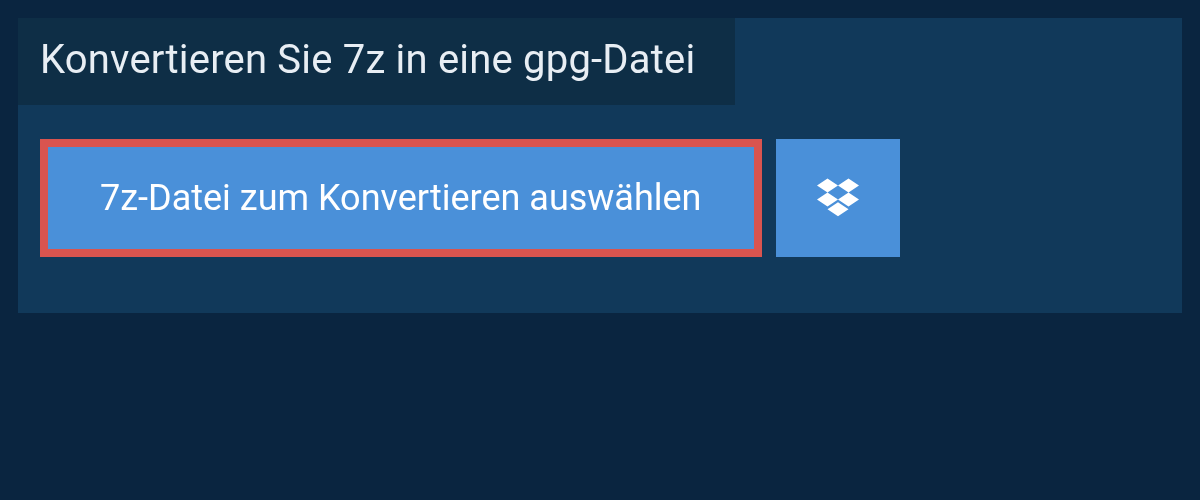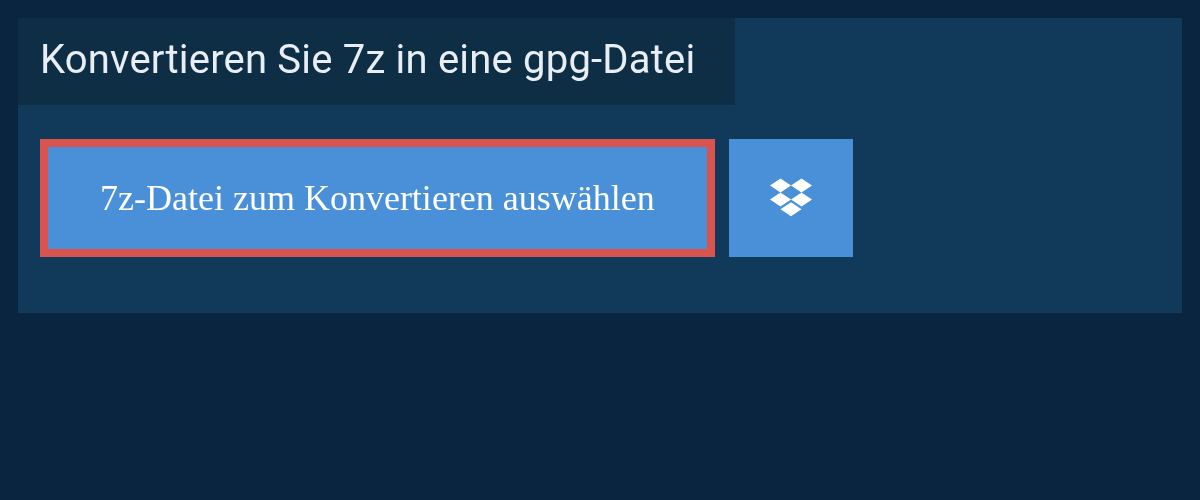--- a/index.html
+++ b/index.html
@@ -29,21 +29,20 @@
       font-size: 40px;
       font-weight: 400;
       letter-spacing: 0.2px;
     }
     .button-row {
       display: flex;
       align-items: stretch;
       margin-top: 34px;
       padding-left: 22px;
       gap: 14px;
-      font-family: Liberation Serif, serif;
     }
     .select-button {
       background: #4a90d9;
       border: 8px solid #d9544f;
       color: #ffffff;
       font-size: 36px;
       font-weight: 400;
       padding: 30px 52px;
       cursor: pointer;
       display: inline-flex;

